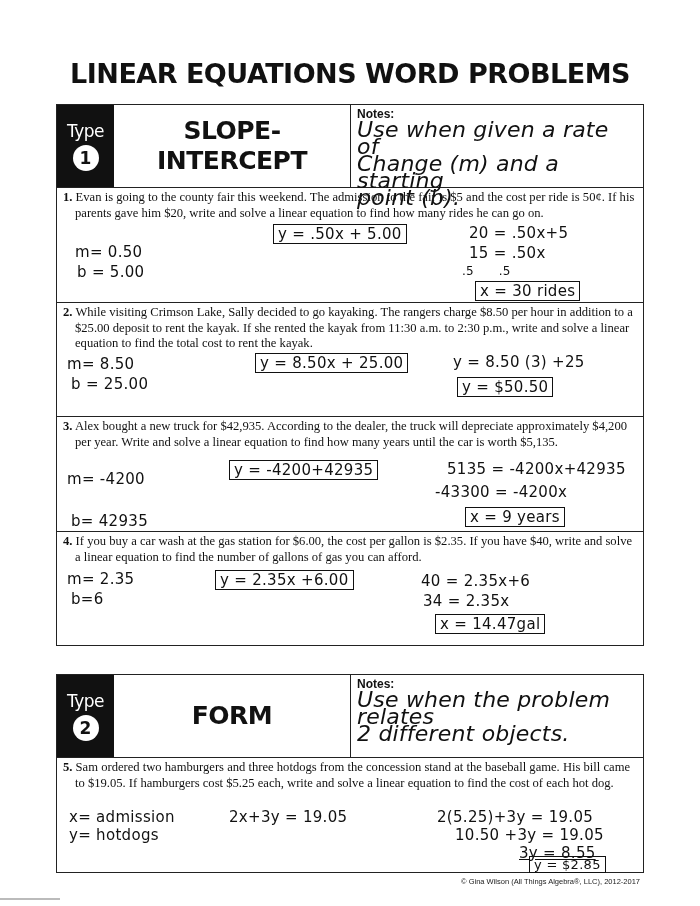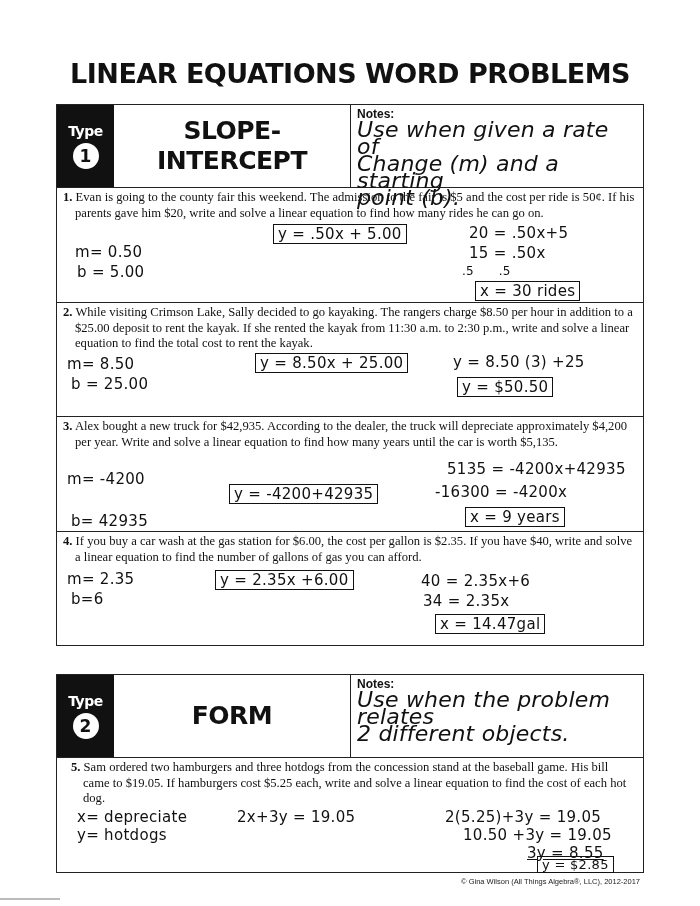--- a/index.html
+++ b/index.html
@@ -1,21 +1,21 @@
 <!DOCTYPE html>
 <html><head>
 <meta charset="utf-8">
 <style>
   html, body { margin:0; padding:0; background:#ffffff; }
   body { width:700px; height:906px; position:relative; overflow:hidden; color:#111; font-family:"Liberation Sans", sans-serif; }
   .title { position:absolute; left:0; top:58px; width:700px; text-align:center; font-family:"DejaVu Sans", sans-serif; font-weight:bold; font-size:27px; letter-spacing:-0.5px; color:#111; }
   .box { position:absolute; left:56px; width:588px; border:1.5px solid #222; box-sizing:border-box; }
   .hdr { position:relative; display:flex; border-bottom:1.5px solid #222; }
   .type-col { width:57px; background:#111; color:#fff; display:flex; flex-direction:column; align-items:center; justify-content:center; }
-  .type-label { font-family:"DejaVu Sans", sans-serif; font-size:14px; font-weight:700; letter-spacing:-0.5px; }
+  .type-label { font-family:"DejaVu Sans", sans-serif; font-size:17px; font-weight:400; letter-spacing:-0.5px; }
   .type-num { margin-top:4px; width:26px; height:26px; border-radius:50%; background:#fff; color:#111; display:flex; align-items:center; justify-content:center; font-family:"DejaVu Sans", sans-serif; font-weight:bold; font-size:17px; }
   .name-col { width:236px; border-right:1.5px solid #222; display:flex; flex-direction:column; align-items:center; justify-content:center; font-family:"DejaVu Sans", sans-serif; font-weight:bold; font-size:25px; line-height:30px; letter-spacing:-0.5px; text-align:center; }
   .notes-col { flex:1; padding:2px 6px; }
   .notes-label { font-family:"Liberation Sans", sans-serif; font-weight:bold; font-size:12px; }
   .notes-text { font-family:"DejaVu Sans", sans-serif; font-size:22px; line-height:17px; font-style:italic; font-weight:300; letter-spacing:0.2px; }
   .row { position:relative; border-bottom:1.5px solid #222; box-sizing:border-box; }
   .row:last-child { border-bottom:none; }
   .q { position:absolute; left:6px; right:8px; top:2px; font-family:Liberation Serif, serif; font-size:12.6px; line-height:15.5px; padding-left:12px; text-indent:-12px; }
   .q b { font-weight:bold; }
   .hw { position:absolute; font-family:"DejaVu Sans", sans-serif; font-size:15px; white-space:nowrap; letter-spacing:0.3px; }
@@ -63,23 +63,23 @@
     <div class="hw" style="left:14px;top:72px;">b = 25.00</div>
     <div class="hw boxed" style="left:170px;top:50px;margin-left:28px;">y = 8.50x + 25.00</div>
     <div class="hw" style="left:396px;top:50px;">y = 8.50 (3) +25</div>
     <div class="hw boxed" style="left:400px;top:74px;">y = $50.50</div>
   </div>
 
   <div class="row" style="height:115px;">
     <div class="q"><b>3.</b> <span>Alex bought a new truck for $42,935. According to the dealer, the truck will depreciate approximately $4,200 per year. Write and solve a linear equation to find how many years until the car is worth $5,135.</span></div>
     <div class="hw" style="left:10px;top:53px;">m= -4200</div>
     <div class="hw" style="left:14px;top:74px;margin-top:21px;">b= 42935</div>
-    <div class="hw boxed" style="left:172px;top:43px;margin-top:24px;">y = -4200+42935</div>
+    <div class="hw boxed" style="left:172px;top:43px;">y = -4200+42935</div>
     <div class="hw" style="left:390px;top:43px;">5135 = -4200x+42935</div>
-    <div class="hw" style="left:378px;top:66px;">-16300 = -4200x</div>
+    <div class="hw" style="left:378px;top:66px;">-43300 = -4200x</div>
     <div class="hw boxed" style="left:408px;top:90px;">x = 9 years</div>
   </div>
 
   <div class="row" style="height:114px;">
     <div class="q"><b>4.</b> <span>If you buy a car wash at the gas station for $6.00, the cost per gallon is $2.35. If you have $40, write and solve a linear equation to find the number of gallons of gas you can afford.</span></div>
     <div class="hw" style="left:10px;top:38px;">m= 2.35</div>
     <div class="hw" style="left:14px;top:58px;">b=6</div>
     <div class="hw boxed" style="left:158px;top:38px;">y = 2.35x +6.00</div>
     <div class="hw" style="left:364px;top:40px;">40 = 2.35x+6</div>
     <div class="hw" style="left:366px;top:60px;">34 = 2.35x</div>
@@ -96,23 +96,23 @@
     <div class="name-col">
       <span>FORM</span>
     </div>
     <div class="notes-col">
       <div class="notes-label">Notes:</div>
       <div class="notes-text">Use when the problem relates</div>
       <div class="notes-text">2 different objects.</div>
     </div>
   </div>
 
-  <div class="row" style="height:114px;margin-left:8px;">
+  <div class="row" style="height:114px;">
     <div class="q"><b>5.</b> <span>Sam ordered two hamburgers and three hotdogs from the concession stand at the baseball game. His bill came to $19.05. If hamburgers cost $5.25 each, write and solve a linear equation to find the cost of each hot dog.</span></div>
-    <div class="hw" style="left:12px;top:50px;">x= depreciate</div>
+    <div class="hw" style="left:12px;top:50px;">x= admission</div>
     <div class="hw" style="left:12px;top:68px;">y= hotdogs</div>
     <div class="hw" style="left:172px;top:50px;">2x+3y = 19.05</div>
     <div class="hw" style="left:380px;top:50px;">2(5.25)+3y = 19.05</div>
     <div class="hw" style="left:398px;top:68px;">10.50 +3y = 19.05</div>
     <div class="hw" style="left:462px;top:86px;text-decoration:underline;">3y = 8.55</div>
     <div class="hw boxed" style="left:472px;top:98px;font-size:13px;">y = $2.85</div>
   </div>
 </div>
 
 <div class="copyright">© Gina Wilson (All Things Algebra®, LLC), 2012-2017</div>

